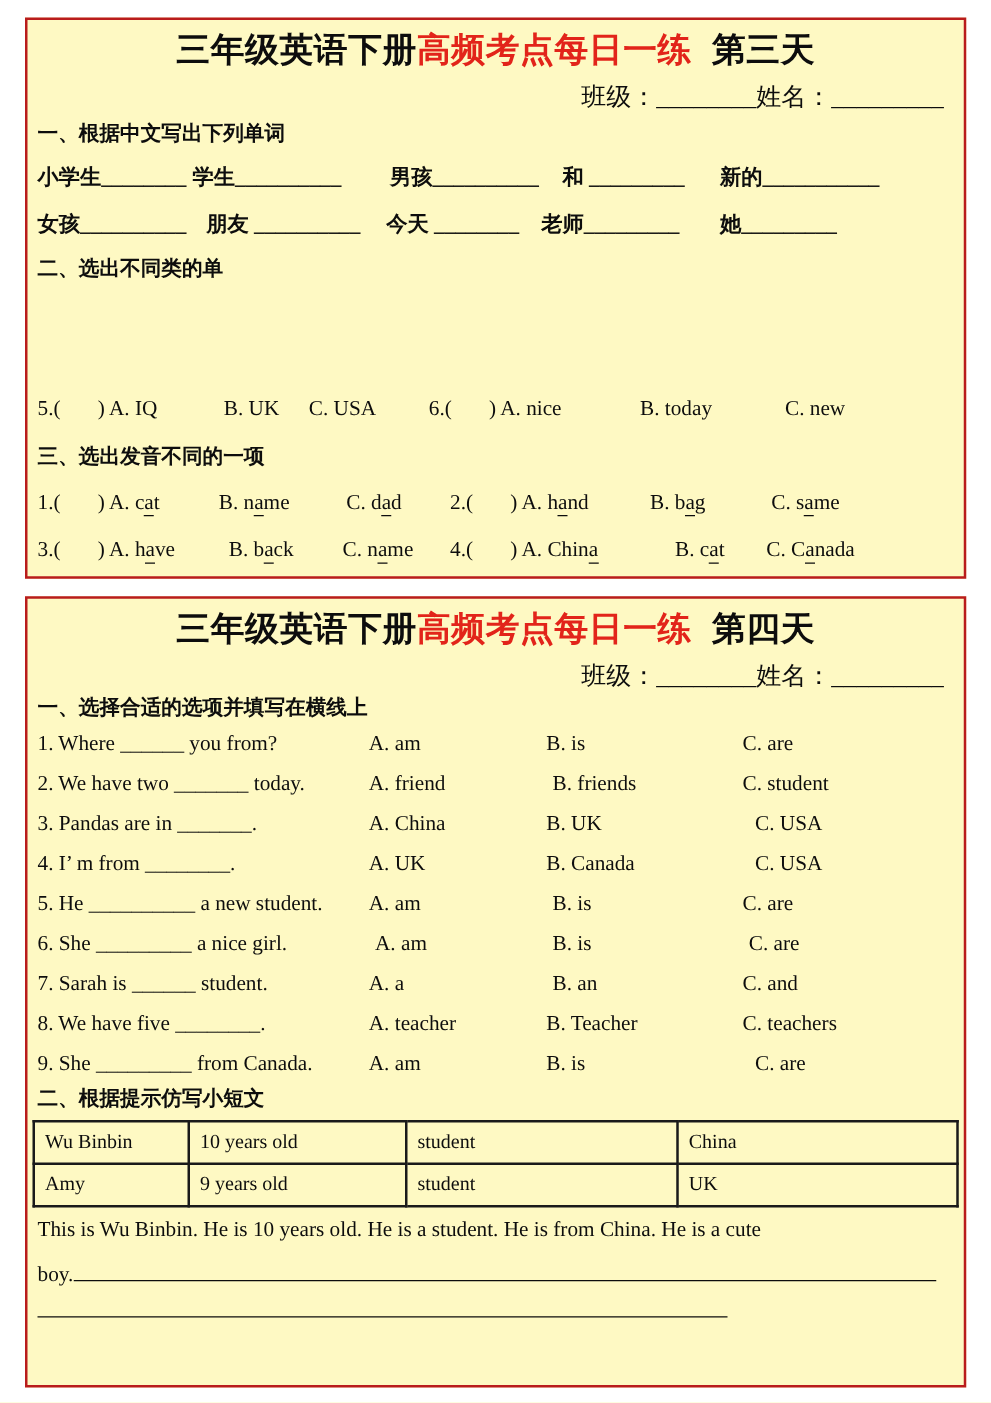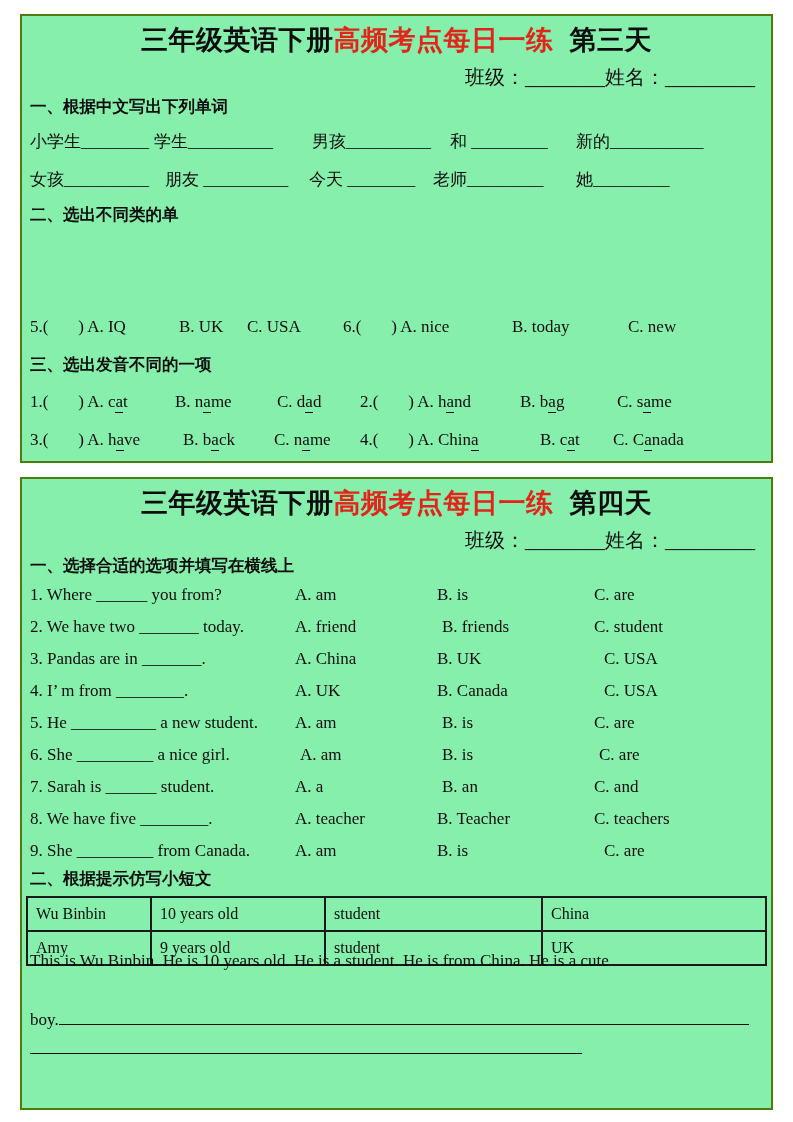--- a/index.html
+++ b/index.html
@@ -1,31 +1,31 @@
 <!DOCTYPE html>
 <html><head>
 <meta charset="utf-8">
 <style>
   html,body{margin:0;padding:0;}
   body{
     width:793px;height:1122px;background:#ffffff;position:relative;
     font-family:"Liberation Serif","DejaVu Serif",serif;color:#0d0d0d;
   }
-  .box{position:absolute;left:20px;width:749px;border:2px solid #4d7c0f;background:#86efac;}
+  .box{position:absolute;left:20px;width:749px;border:2px solid #b91c1c;background:#fef9c3;}
   #box-day3{top:14px;height:445px;}
   #box-day4{top:477px;height:629px;}
   .title{position:absolute;left:0;right:0;top:6px;text-align:center;
          font-weight:bold;font-size:27px;letter-spacing:0.5px;}
   .title .gap{margin-left:16px;}
   .red{color:#e2241a;}
   .classline{position:absolute;top:48px;right:16px;font-size:20px;white-space:pre;}
   .heading{position:absolute;left:8px;font-weight:bold;font-size:16.5px;white-space:pre;}
   .wsrow{position:absolute;left:0;right:0;height:24px;font-size:17px;}
   .abs{position:absolute;white-space:pre;}
-  .bold{font-weight:normal;}
+  .bold{font-weight:bold;}
   .ul{border-bottom:1.5px solid #0d0d0d;padding-bottom:1px;}
   table.info{position:absolute;left:4px;border-collapse:collapse;width:741px;}
   table.info td{border:2px solid #1a1a1a;font-size:16px;padding:3px 8px;height:26px;white-space:pre;}
   table.info td:nth-child(1){width:106px;}
   table.info td:nth-child(2){width:156px;}
   table.info td:nth-child(3){width:199px;}
   .para{position:absolute;left:8px;font-size:17px;white-space:pre;}
   .wline{display:inline-block;border-bottom:1.6px solid #0d0d0d;height:18px;vertical-align:baseline;}
 </style>
 </head>
@@ -160,17 +160,17 @@
     </tr>
     <tr>
       <td>Amy</td>
       <td>9 years old</td>
       <td>student</td>
       <td>UK</td>
     </tr>
   </tbody>
     </table>
 
-  <div class="para" style="top:472px">This is Wu Binbin. He is 10 years old. He is a student. He is from China. He is a cute</div>
+  <div class="para" style="top:495px">This is Wu Binbin. He is 10 years old. He is a student. He is from China. He is a cute</div>
   <div class="para" style="top:527px"><span>boy.</span><span class="wline" style="width:690px"></span></div>
   <div class="para" style="top:556px"><span class="wline" style="width:552px"></span></div>
 
 </div>
 
 </body></html>

